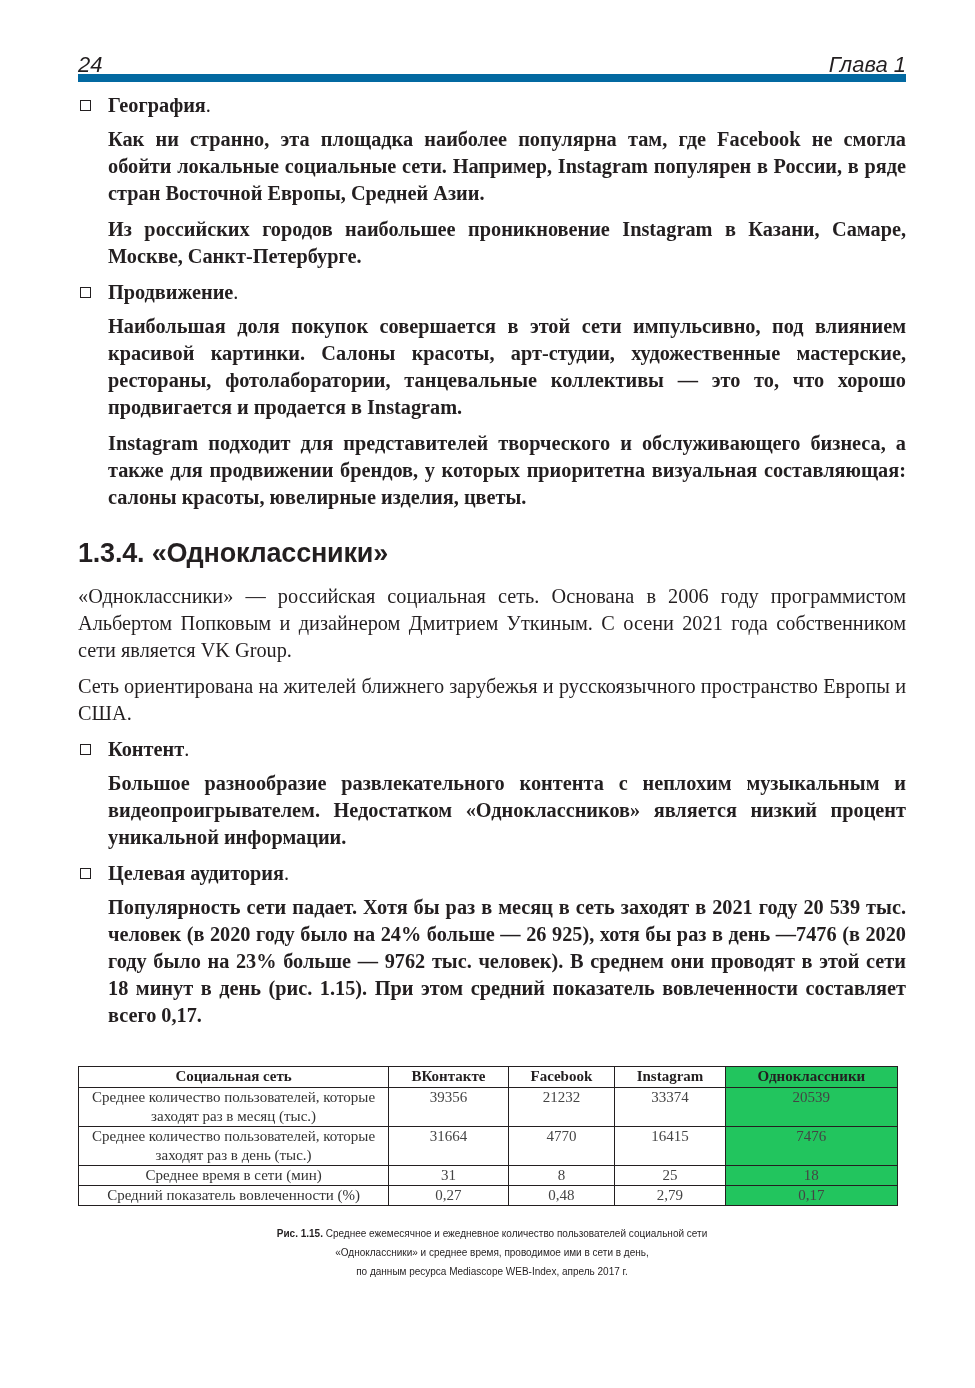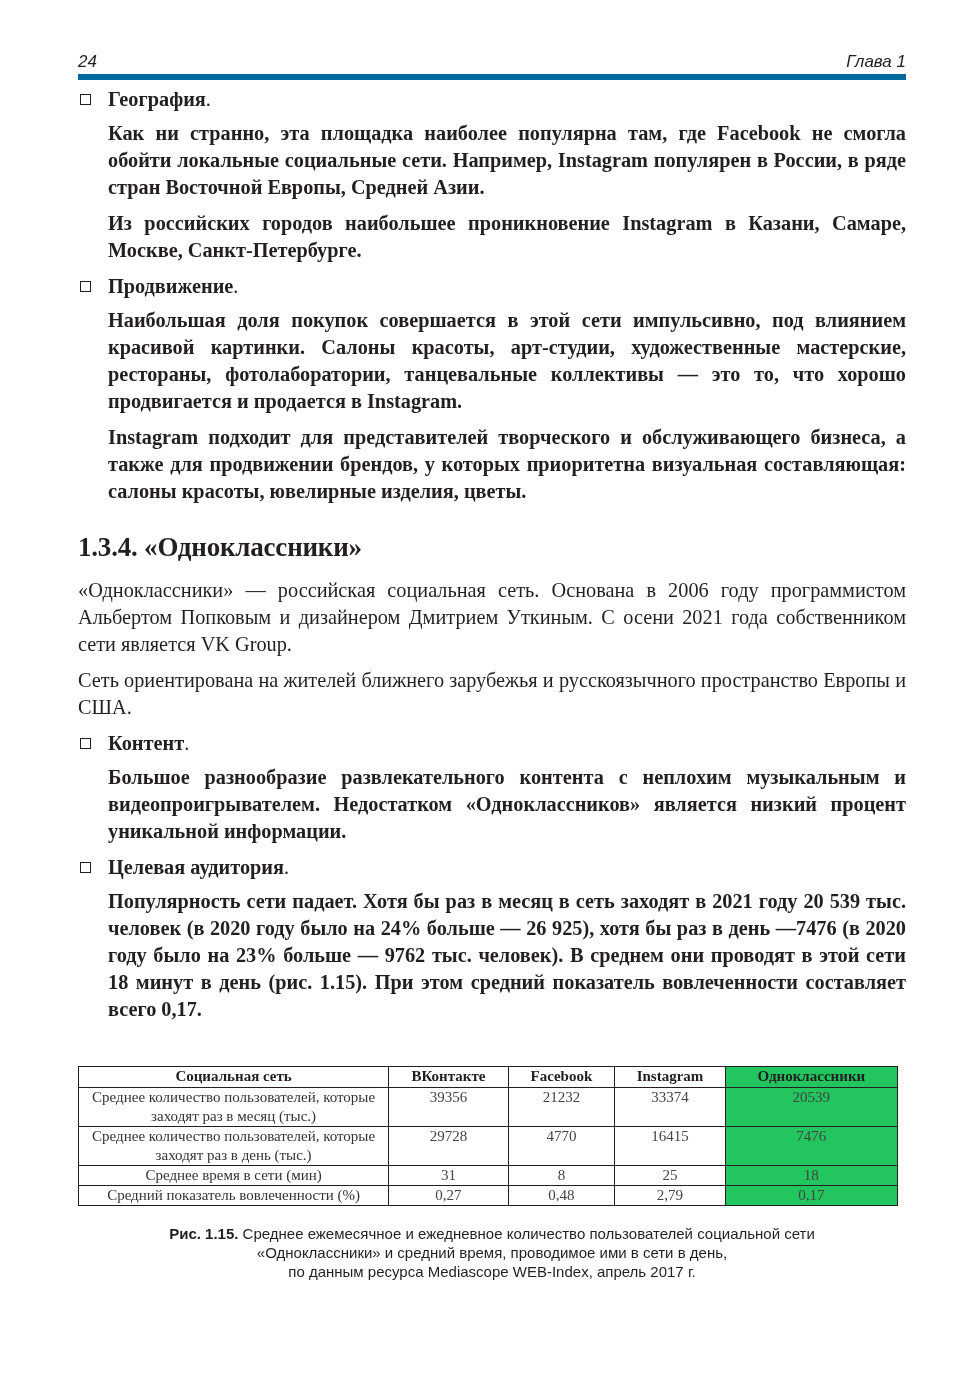--- a/index.html
+++ b/index.html
@@ -1,52 +1,52 @@
 <!DOCTYPE html>
 <html><head>
   <meta charset="utf-8">
   <style>
     html, body { margin: 0; padding: 0; background: #ffffff; }
     body { width: 975px; height: 1388px; position: relative; overflow: hidden; color: #231f20; }
     .page { position: absolute; left: 78px; top: 0; width: 828px; }
 
     .running-head { position: absolute; left: 0; top: 52px; width: 828px; height: 22px;
-      border-bottom: 6px solid #0369a1; font-family: "Liberation Sans", sans-serif;
-      font-size: 17px; font-style: italic; }
+      border-bottom: 8px solid #0369a1; font-family: "Liberation Sans", sans-serif;
+      font-size: 22px; font-style: italic; }
     .running-head .pn { position: absolute; left: 0; top: 0; }
     .running-head .ch { position: absolute; right: 0; top: 0; }
 
-    .body { position: absolute; left: 0; top: 86px; width: 828px;
+    .body { position: absolute; left: 0; top: 92px; width: 828px;
       font-family: "Liberation Serif", serif; font-size: 20.3px; line-height: 27px; }
 
     .bullet { position: relative; padding-left: 30px; margin: 0 0 7px 0; font-weight: bold; }
     .bullet .box { position: absolute; left: 2px; top: 8px; width: 11px; height: 11px;
       border: 1.6px solid #231f20; box-sizing: border-box; }
     .bullet .dot { font-weight: normal; }
 
     p { margin: 0 0 9px 0; text-align: justify; }
     p.ind { padding-left: 30px; font-weight: bold; }
 
-    h2 { font-family: Liberation Serif, serif; font-size: 27px; font-weight: bold;
+    h2 { font-family: Liberation Sans, sans-serif; font-size: 27px; font-weight: bold;
       margin: 26px 0 14px 0; line-height: 32px; letter-spacing: -0.2px; }
 
     .tbl-wrap { position: absolute; left: 0; top: 1066px; width: 824px; }
     table { border-collapse: collapse; width: 820px; font-family: "Liberation Serif", serif;
       font-size: 15px; line-height: 19px; color: #333; border: 1.5px solid #231f20; }
     th, td { border: 1px solid #231f20; text-align: center; vertical-align: top; padding: 0 4px; }
     th { font-weight: bold; height: 20px; color: #231f20; }
     td.num { color: #444; margin-top: 43px; }
     .hl { background: #22c55e; }
     col.c0 { width: 313px; } col.c1 { width: 120px; } col.c2 { width: 107px; }
     col.c3 { width: 111px; } col.c4 { width: 173px; }
     tr.tall td { height: 38px; }
     tr.short td { height: 19px; }
 
     .caption { position: absolute; left: 0; top: 1224px; width: 828px; text-align: center;
-      font-family: "Liberation Sans", sans-serif; font-size: 15px; line-height: 19px; color: #231f20; }
+      font-family: "Liberation Sans", sans-serif; font-size: 10px; line-height: 19px; color: #231f20; }
     .caption b { font-weight: bold; }
   </style>
 </head>
 <body>
 
 <div class="page">
 
   <div class="running-head">
     <span class="pn">24</span>
     <span class="ch">Глава 1</span>
@@ -103,21 +103,21 @@
       <tbody>
         <tr class="tall">
           <td>Среднее количество пользователей, которые заходят раз в месяц (тыс.)</td>
           <td class="num">39356</td>
           <td class="num">21232</td>
           <td class="num">33374</td>
           <td class="num hl">20539</td>
         </tr>
         <tr class="tall">
           <td>Среднее количество пользователей, которые заходят раз в день (тыс.)</td>
-          <td class="num">29728</td>
+          <td class="num">31664</td>
           <td class="num">4770</td>
           <td class="num">16415</td>
           <td class="num hl">7476</td>
         </tr>
         <tr class="short">
           <td>Среднее время в сети (мин)</td>
           <td class="num">31</td>
           <td class="num">8</td>
           <td class="num">25</td>
           <td class="num hl">18</td>
@@ -128,17 +128,17 @@
           <td class="num">0,48</td>
           <td class="num">2,79</td>
           <td class="num hl">0,17</td>
         </tr>
       </tbody>
     </table>
   </div>
 
   <div class="caption">
     <div><b>Рис. 1.15.</b><span> Среднее ежемесячное и ежедневное количество пользователей социальной сети</span></div>
-    <div>«Одноклассники» и средний время, проводимое ими в сети в день,</div>
+    <div>«Одноклассники» и среднее время, проводимое ими в сети в день,</div>
     <div>по данным ресурса Mediascope WEB-Index, апрель 2017 г.</div>
   </div>
 
 </div>
 
 </body></html>

